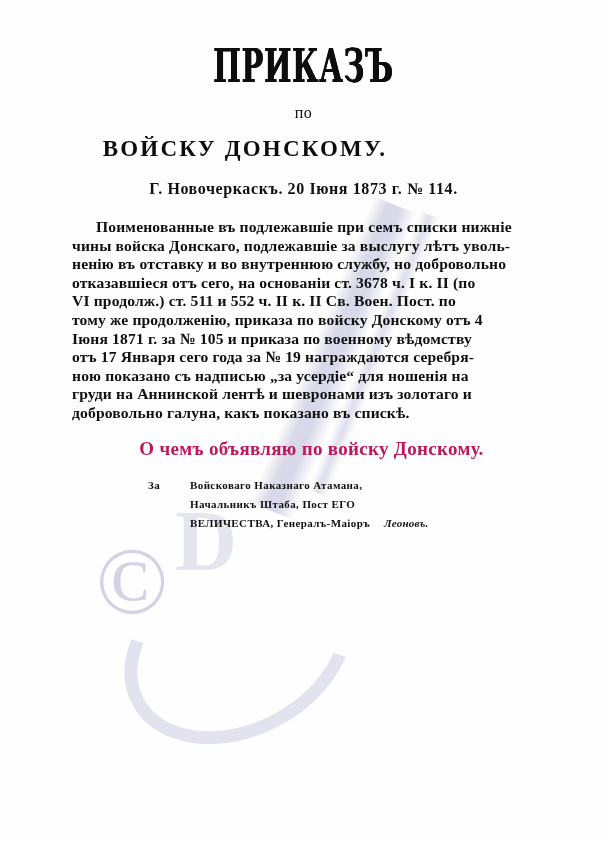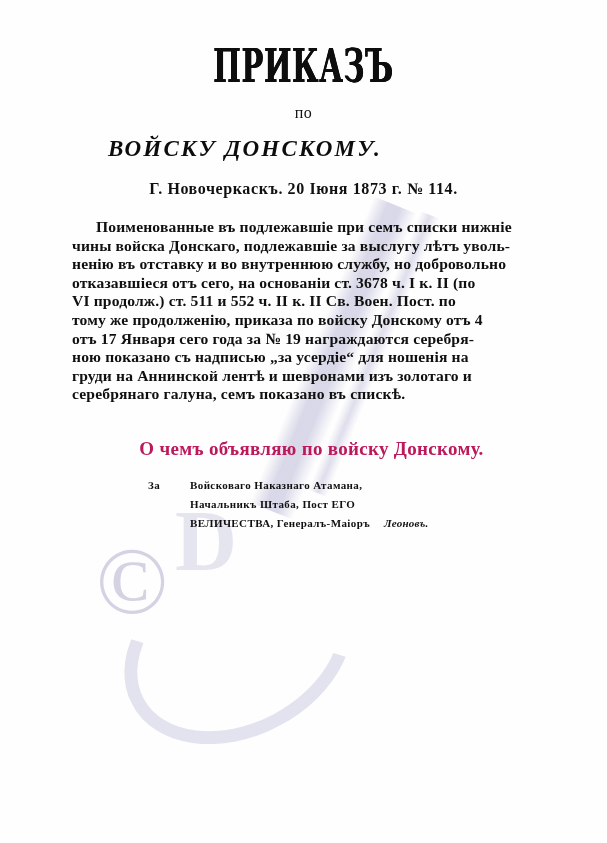--- a/index.html
+++ b/index.html
@@ -127,21 +127,20 @@
   .doc-subtitle-main {
     position: absolute;
     top: 136px;
     left: 0;
     width: 490px;
     text-align: center;
     font-size: 23px;
     font-weight: bold;
     letter-spacing: 2.2px;
     color: #0d0d0d;
-    font-style: italic;
   }
 
   .doc-dateline {
     position: absolute;
     top: 180px;
     left: 0;
     width: 607px;
     text-align: center;
     font-size: 16px;
     font-weight: bold;
@@ -224,24 +223,25 @@
 
     <div class="doc-dateline">Г. Новочеркаскъ. 20 Іюня 1873 г. № 114.</div>
 
     <div class="body-block">
       <span class="body-line indented">Поименованные въ подлежавшіе при семъ списки нижніе</span>
       <span class="body-line">чины войска Донскаго, подлежавшіе за выслугу лѣтъ уволь-</span>
       <span class="body-line">ненію въ отставку и во внутреннюю службу, но добровольно</span>
       <span class="body-line">отказавшіеся отъ сего, на основаніи ст. 3678 ч. I к. II (по</span>
       <span class="body-line">VI продолж.) ст. 511 и 552 ч. II к. II Св. Воен. Пост. по</span>
       <span class="body-line">тому же продолженію, приказа по войску Донскому отъ 4</span>
+      <span class="body-line">Іюня 1871 г. за № 105 и приказа по военному вѣдомству</span>
       <span class="body-line">отъ 17 Января сего года за № 19 награждаются серебря-</span>
       <span class="body-line">ною показано съ надписью „за усердіе“ для ношенія на</span>
       <span class="body-line">груди на Аннинской лентѣ и шевронами изъ золотаго и</span>
-      <span class="body-line">серебрянаго галуна, семъ показано въ спискѣ.</span>
+      <span class="body-line">добровольно галуна, какъ показано въ спискѣ.</span>
     </div>
 
     <div class="declaration">О чемъ объявляю по войску Донскому.</div>
 
     <div class="signature-block">
       <div class="sig-line">
         <span class="sig-prefix">За</span><span>Войсковаго Наказнаго Атамана,</span>
       </div>
       <div class="sig-line">
         <span class="sig-indent"></span><span>Начальникъ Штаба, Пост ЕГО</span>

